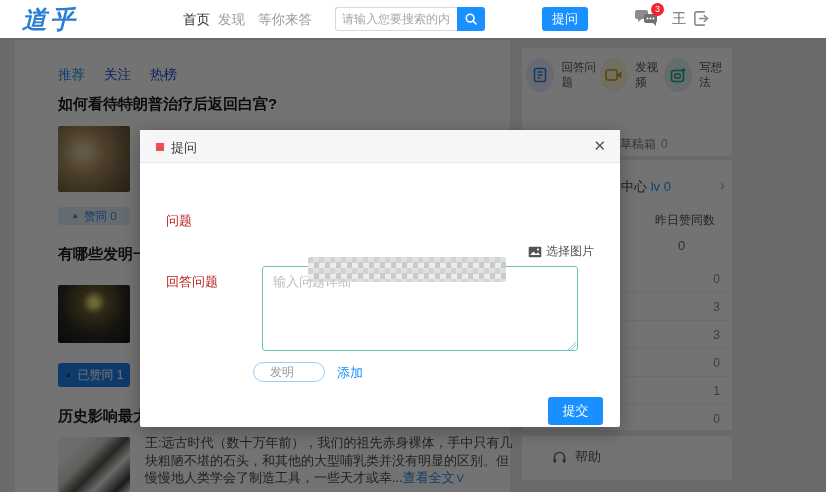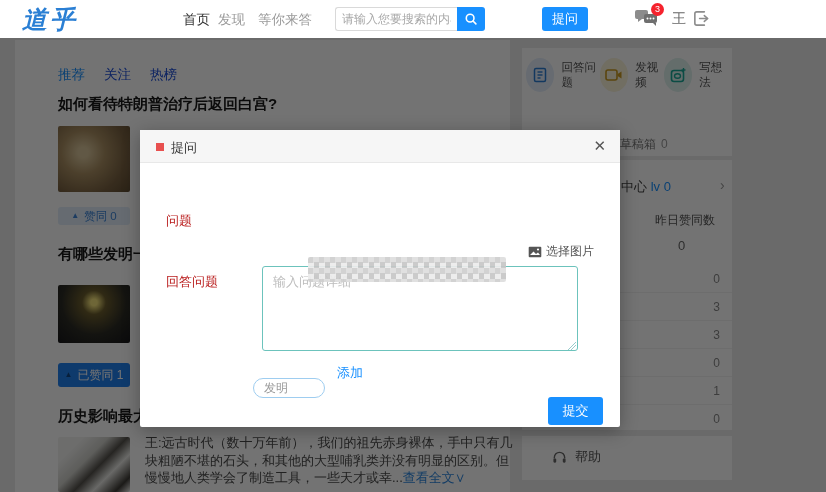--- a/index.html
+++ b/index.html
@@ -74,21 +74,21 @@
   .form-label { position:absolute; left:26px; font-size:13px; color:#b91c1c; }
   .q-input { position:absolute; left:122px; top:42px; width:316px; height:30px; border:1px solid #dcdfe6; border-radius:3px; padding:0 10px; font-size:13px; color:#999; outline:none; }
   .choose-img { position:absolute; left:388px; top:80px; display:flex; align-items:center; gap:4px; font-size:12px; color:#555; cursor:pointer; }
   .q-textarea { position:absolute; left:122px; top:103px; width:316px; height:85px; border:1px solid #6cc3bc; border-radius:3px; padding:6px 10px; font-size:13px; color:#333; resize:none; outline:none; font-family:"Liberation Sans",sans-serif; }
   .q-textarea::placeholder { color:#bdbdbd; }
   .resize-corner { position:absolute; left:428px; top:179px; width:8px; height:8px; background:
       linear-gradient(135deg, transparent 45%, #9cc 45%, #9cc 52%, transparent 52%, transparent 68%, #9cc 68%, #9cc 75%, transparent 75%); pointer-events:none; }
   .mosaic { position:absolute; left:168px; top:94px; width:198px; height:25px; z-index:5;
       background:conic-gradient(#dedede 25%, #c7c7c7 0 50%, #ececec 0 75%, #cfcfcf 0);
       background-size:11px 11px; opacity:0.92; border-radius:2px; pointer-events:none; }
-  .tag-pill { position:absolute; left:113px; top:199px; width:72px; height:20px; border:1px solid #9ecdf0; border-radius:10px; font-size:12px; color:#999; padding:0 10px; outline:none; background:#fff;margin-top:16px; }
+  .tag-pill { position:absolute; left:113px; top:199px; width:72px; height:20px; border:1px solid #9ecdf0; border-radius:10px; font-size:12px; color:#999; padding:0 16px; outline:none; background:#fff; }
   .add-link { position:absolute; left:197px; top:201px; font-size:13px; color:#1890ff; cursor:pointer; }
   .submit-btn { position:absolute; left:408px; top:234px; width:55px; height:28px; background:#1890ff; color:#fff; border:none; border-radius:3px; font-size:13px; cursor:pointer; }
 
   svg { display:block; }
 </style>
 </head>
 <body>
 
 <div id="stage">
 

